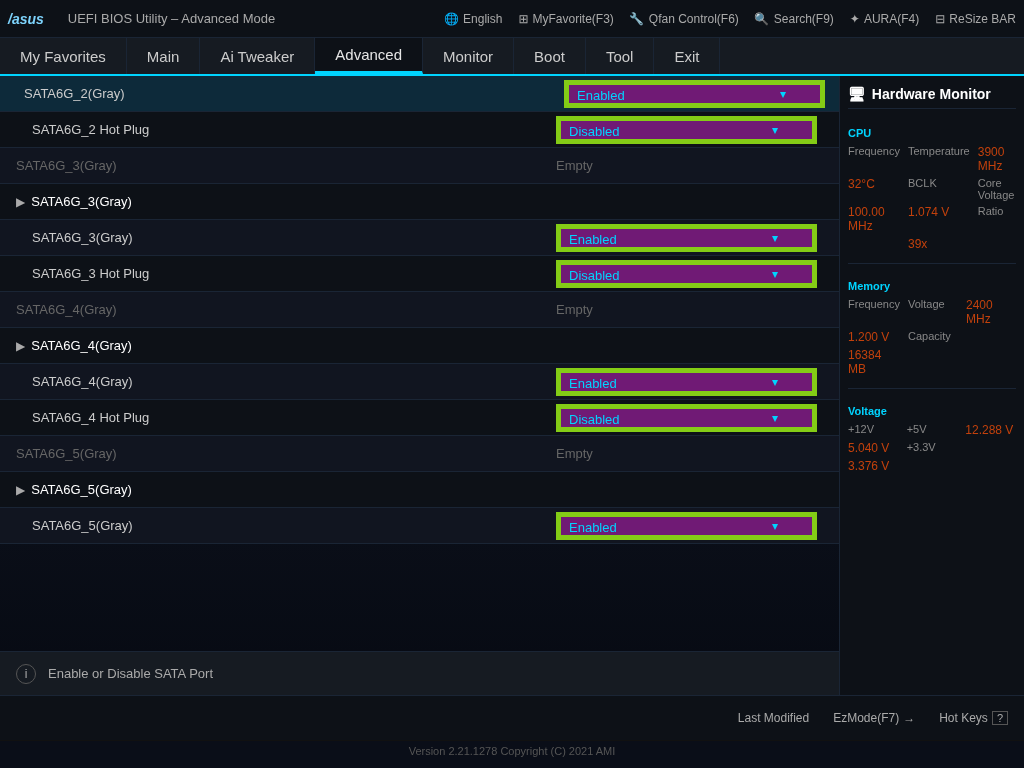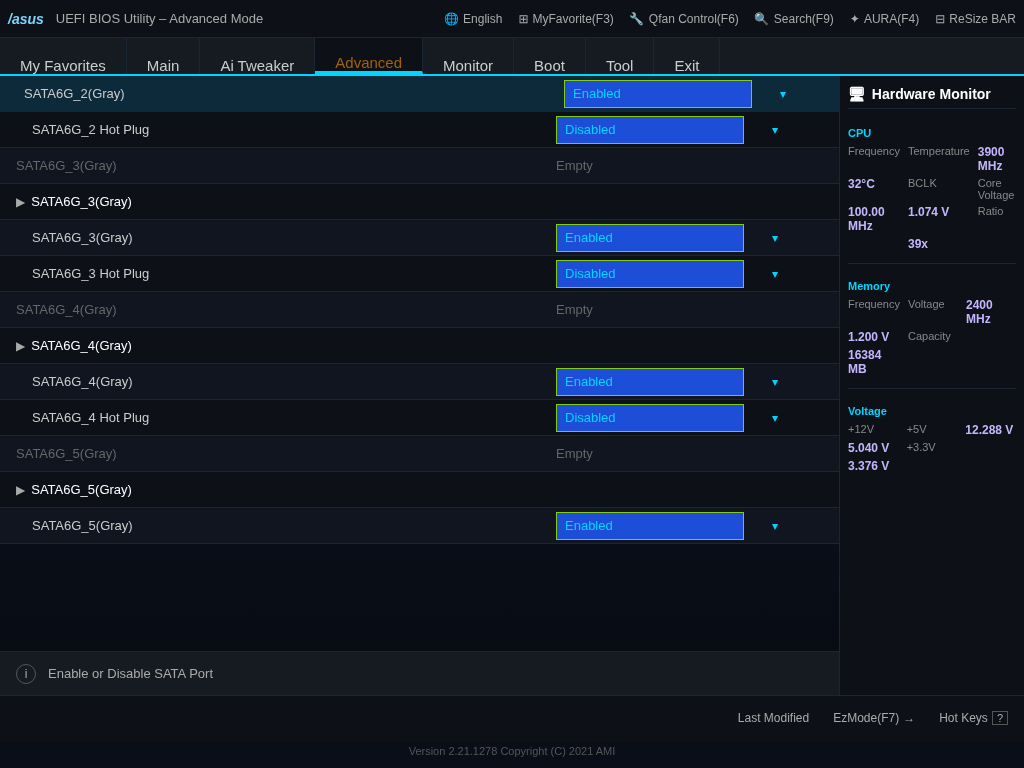--- a/index.html
+++ b/index.html
@@ -50,21 +50,21 @@
       align-items: center;
       gap: 4px;
       color: #fff;
       font-size: 13px;
       font-weight: bold;
     }
 
     .bios-title {
       color: #aaa;
       font-size: 13px;
-      margin-left: 4px;
+      margin-left: 16px;
     }
 
     .top-bar-right {
       margin-left: auto;
       display: flex;
       align-items: center;
       gap: 16px;
       font-size: 12px;
       color: #aaa;
     }
@@ -81,30 +81,30 @@
       display: flex;
       align-items: stretch;
       background: #161b22;
       border-bottom: 2px solid #00d4ff;
       height: 38px;
     }
 
     .nav-item {
       padding: 0 20px;
       display: flex;
-      align-items: flex-end;
+      align-items: center;
       font-size: 15px;
       font-weight: 500;
       color: #ccc;
       cursor: pointer;
       border-right: 1px solid #1a2535;
     }
 
     .nav-item.active {
-      color: #a16207;
+      color: #e5e5e5;
       border-bottom: 3px solid #00d4ff;
       background: #0d1117;
     }
 
     
     .content-area {
       display: flex;
       flex: 1;
       overflow: hidden;
     }
@@ -204,22 +204,22 @@
       margin-bottom: 4px;
     }
 
     .hw-label {
       font-size: 11px;
       color: #888;
     }
 
     .hw-value {
       font-size: 12px;
-      color: #c4b5fd;
-      font-weight: 700;
+      color: #c2410c;
+      font-weight: 400;
     }
 
     .hw-divider {
       border: none;
       border-top: 1px solid #1a2535;
       margin: 8px 0;
     }
 
     
     .info-bar {
@@ -281,26 +281,26 @@
       padding: 4px;
       height: 28px;
     }
 
     .version-text {
       font-size: 11px;
       color: #555;
     }
 
     select {
-      background: #1d4ed8;
-      border: 1px solid #84cc16;
+      background: #701a75;
+      border: 5px solid #84cc16;
       color: #00d4ff;
       padding: 3px 24px 3px 8px;
       font-size: 13px;
-      width: 188px;
+      width: 261px;
       height: 28px;
       appearance: none;
       cursor: pointer;
       outline: none;
     }
 
     .select-wrapper {
       position: relative;
       display: inline-block;
       width: 230px;

